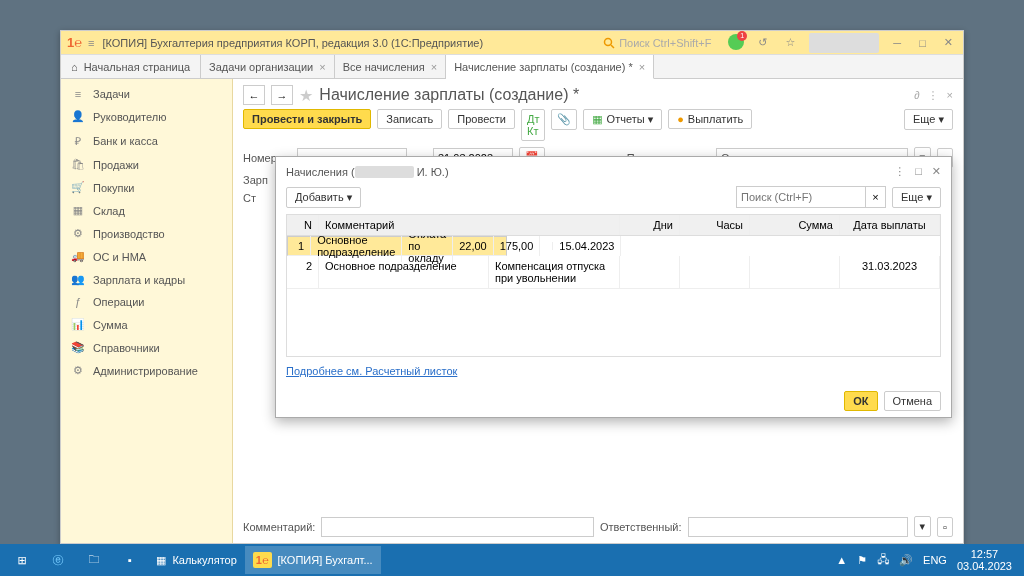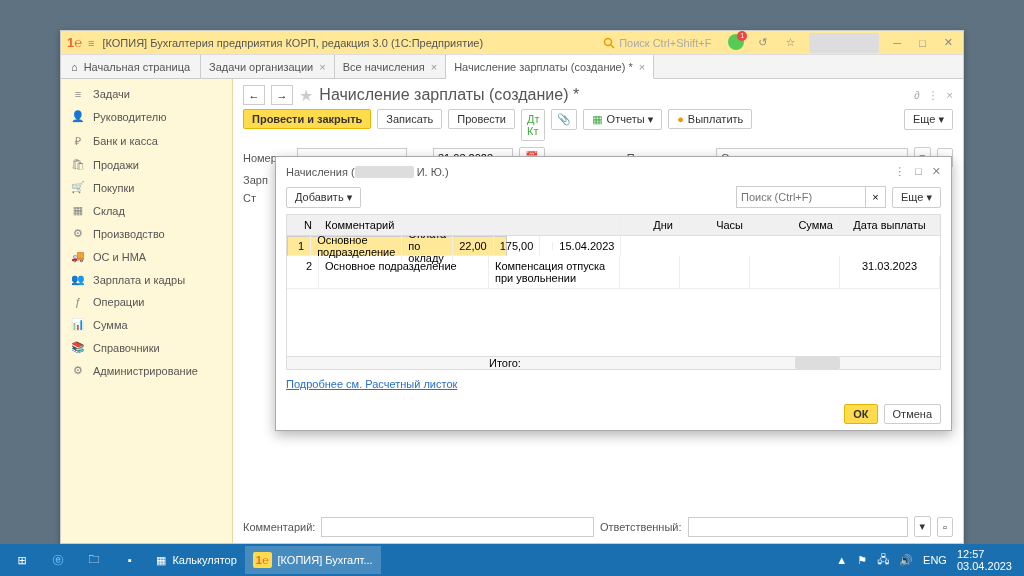--- a/index.html
+++ b/index.html
@@ -67,21 +67,21 @@
 .dfoot{background:#f6f6f6;display:flex;border-top:1px solid #ddd}
 .dlink{padding:8px 10px;color:#2a6fc9;text-decoration:underline;cursor:pointer}
 .dbot{padding:6px 10px;display:flex;align-items:center}
 .dbot .btn{margin-left:6px}
 .dbot .spacer{flex:1}
 .taskbar{height:32px;background:#1a6fb0;display:flex;align-items:center;color:#fff;padding:0 4px}
 .tbtn{width:36px;height:28px;display:flex;align-items:center;justify-content:center;cursor:pointer}
 .tapp{height:28px;display:flex;align-items:center;gap:6px;padding:0 8px;cursor:pointer;font-size:11px}
 .tapp.active{background:rgba(255,255,255,.2)}
 .tray{margin-left:auto;display:flex;align-items:center;gap:10px;padding-right:8px;font-size:10px}
-.clock{text-align:left;line-height:1.1}
+.clock{text-align:center;line-height:1.1}
 .gb{background:#ddd;border-radius:2px;color:transparent}
 svg{display:block}
 </style>
 </head>
 <body>
 
 <div class="outer">
 <div class="appwin">
   <div class="titlebar">
     <span class="logo">1℮</span>
@@ -287,29 +287,20 @@
         <div class="dtr">
           <div class="c-n">2</div>
           <div class="c-pod">Основное подразделение</div>
           <div class="c-nach">Компенсация отпуска при увольнении</div>
           <div class="c-dni"></div>
           <div class="c-chas"></div>
           <div class="c-sum"></div>
           <div class="c-date">31.03.2023</div>
         </div>
       </div>
-    <div class="dfoot">
-      <div class="c-n"></div>
-        <div class="c-pod"></div>
-      <div class="c-nach">Итого:</div>
-      <div class="c-dni"></div>
-        <div class="c-chas"></div>
-      <div class="c-sum"><span class="gb" style="padding:0 20px">x</span></div>
-        <div class="c-date"></div>
-    </div>
   </div>
   <div class="dlink">Подробнее см. Расчетный листок</div>
   <div class="dbot">
     <span class="spacer"></span>
     <div class="btn yellow">ОК</div>
     <div class="btn">Отмена</div>
   </div>
 </div>
 
 <div class="taskbar">

